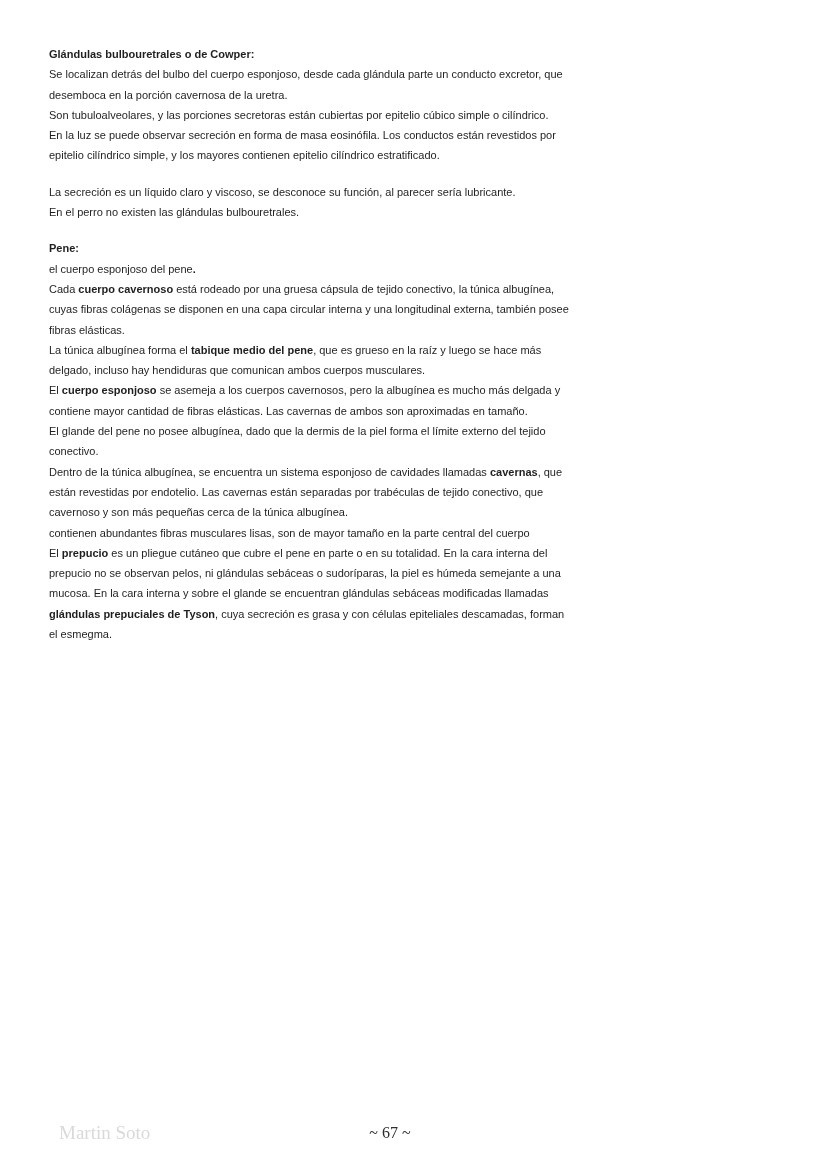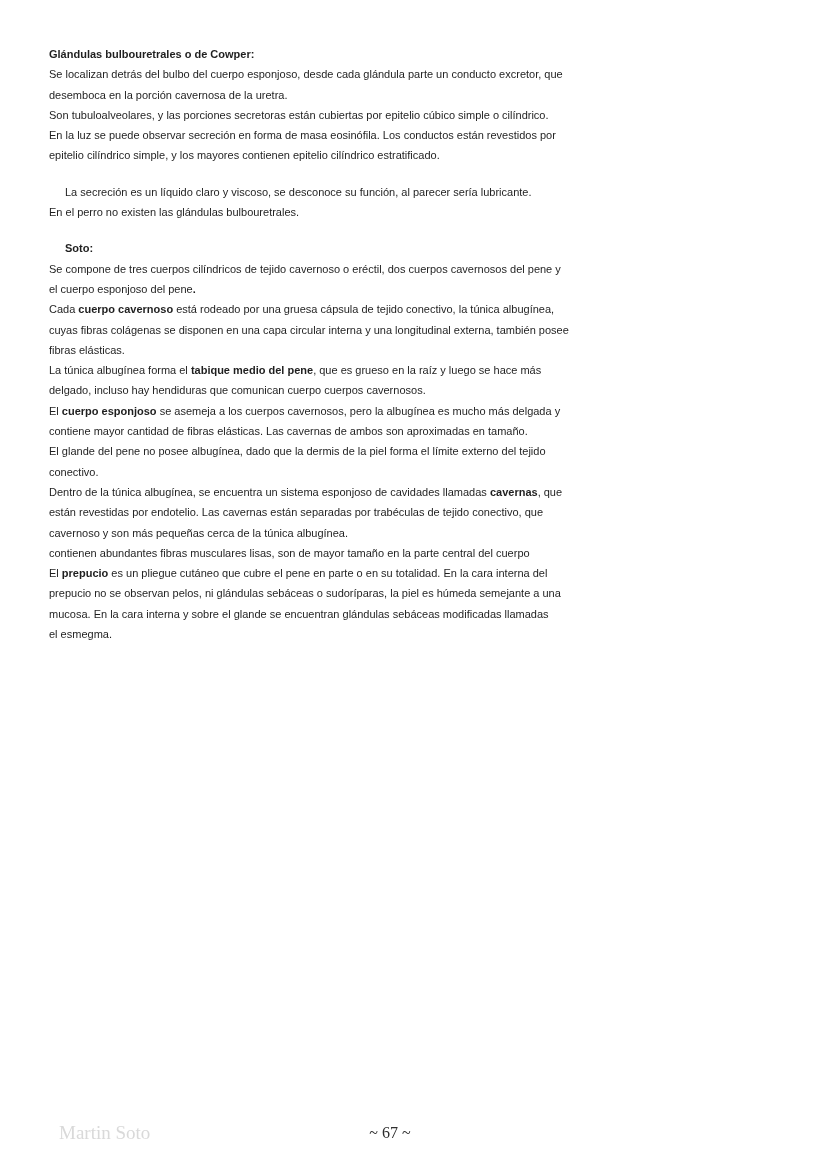--- a/index.html
+++ b/index.html
@@ -17,21 +17,21 @@
   .doc-body {
     position: absolute;
     left: 49px; top: 44px;
     width: 745px;
     font-size: 11px;
     line-height: 20.3px;
     color: #1f1f1f;
     letter-spacing: 0;
   }
   .para { margin: 0; }
-  .para.gap { margin-top: 16px; margin-left: 16px; }
+  .para.gap { margin-top: 16px; }
   .line { white-space: pre; }
   .line span.b { font-weight: bold; }
   .footer-author {
     position: absolute;
     left: 59px; top: 1123px;
     font-family: "Liberation Serif", serif;
     font-size: 19px;
     line-height: 20px;
     color: #d9d9d9;
   }
@@ -65,51 +65,51 @@
         <div class="line"><span>En la luz se puede observar secreción en forma de masa eosinófila. Los conductos están revestidos por</span></div>
         <div class="line"><span>epitelio cilíndrico simple, y los mayores contienen epitelio cilíndrico estratificado.</span></div>
       </div>
       <div class="para gap">
         <div class="line"><span>La secreción es un líquido claro y viscoso, se desconoce su función, al parecer sería lubricante.</span></div>
       </div>
       <div class="para">
         <div class="line"><span>En el perro no existen las glándulas bulbouretrales.</span></div>
       </div>
       <div class="para gap">
-        <div class="line"><span class="b">Soto:</span></div>
+        <div class="line"><span class="b">Pene:</span></div>
       </div>
       <div class="para">
-        <div class="line"><span>Se compone de tres cuerpos cilíndricos de tejido cavernoso o eréctil, dos cuerpos cavernosos del pene y</span></div>
         <div class="line"><span>el cuerpo esponjoso del pene</span><span class="b">.</span></div>
       </div>
       <div class="para">
         <div class="line"><span>Cada </span><span class="b">cuerpo cavernoso</span><span> está rodeado por una gruesa cápsula de tejido conectivo, la túnica albugínea,</span></div>
         <div class="line"><span>cuyas fibras colágenas se disponen en una capa circular interna y una longitudinal externa, también posee</span></div>
         <div class="line"><span>fibras elásticas.</span></div>
       </div>
       <div class="para">
         <div class="line"><span>La túnica albugínea forma el </span><span class="b">tabique medio del pene</span><span>, que es grueso en la raíz y luego se hace más</span></div>
-        <div class="line"><span>delgado, incluso hay hendiduras que comunican cuerpo cuerpos cavernosos.</span></div>
+        <div class="line"><span>delgado, incluso hay hendiduras que comunican ambos cuerpos musculares.</span></div>
       </div>
       <div class="para">
         <div class="line"><span>El </span><span class="b">cuerpo esponjoso</span><span> se asemeja a los cuerpos cavernosos, pero la albugínea es mucho más delgada y</span></div>
         <div class="line"><span>contiene mayor cantidad de fibras elásticas. Las cavernas de ambos son aproximadas en tamaño.</span></div>
       </div>
       <div class="para">
         <div class="line"><span>El glande del pene no posee albugínea, dado que la dermis de la piel forma el límite externo del tejido</span></div>
         <div class="line"><span>conectivo.</span></div>
       </div>
       <div class="para">
         <div class="line"><span>Dentro de la túnica albugínea, se encuentra un sistema esponjoso de cavidades llamadas </span><span class="b">cavernas</span><span>, que</span></div>
         <div class="line"><span>están revestidas por endotelio. Las cavernas están separadas por trabéculas de tejido conectivo, que</span></div>
         <div class="line"><span>cavernoso y son más pequeñas cerca de la túnica albugínea.</span></div>
         <div class="line"><span>contienen abundantes fibras musculares lisas, son de mayor tamaño en la parte central del cuerpo</span></div>
       </div>
       <div class="para">
         <div class="line"><span>El </span><span class="b">prepucio</span><span> es un pliegue cutáneo que cubre el pene en parte o en su totalidad. En la cara interna del</span></div>
         <div class="line"><span>prepucio no se observan pelos, ni glándulas sebáceas o sudoríparas, la piel es húmeda semejante a una</span></div>
         <div class="line"><span>mucosa. En la cara interna y sobre el glande se encuentran glándulas sebáceas modificadas llamadas</span></div>
+        <div class="line"><span class="b">glándulas prepuciales de Tyson</span><span>, cuya secreción es grasa y con células epiteliales descamadas, forman</span></div>
         <div class="line"><span>el esmegma.</span></div>
       </div>
     </div>
   <div class="footer-author">Martin Soto</div>
   <div class="footer-page">~ 67 ~</div>
 </div>
 
 </body></html>

